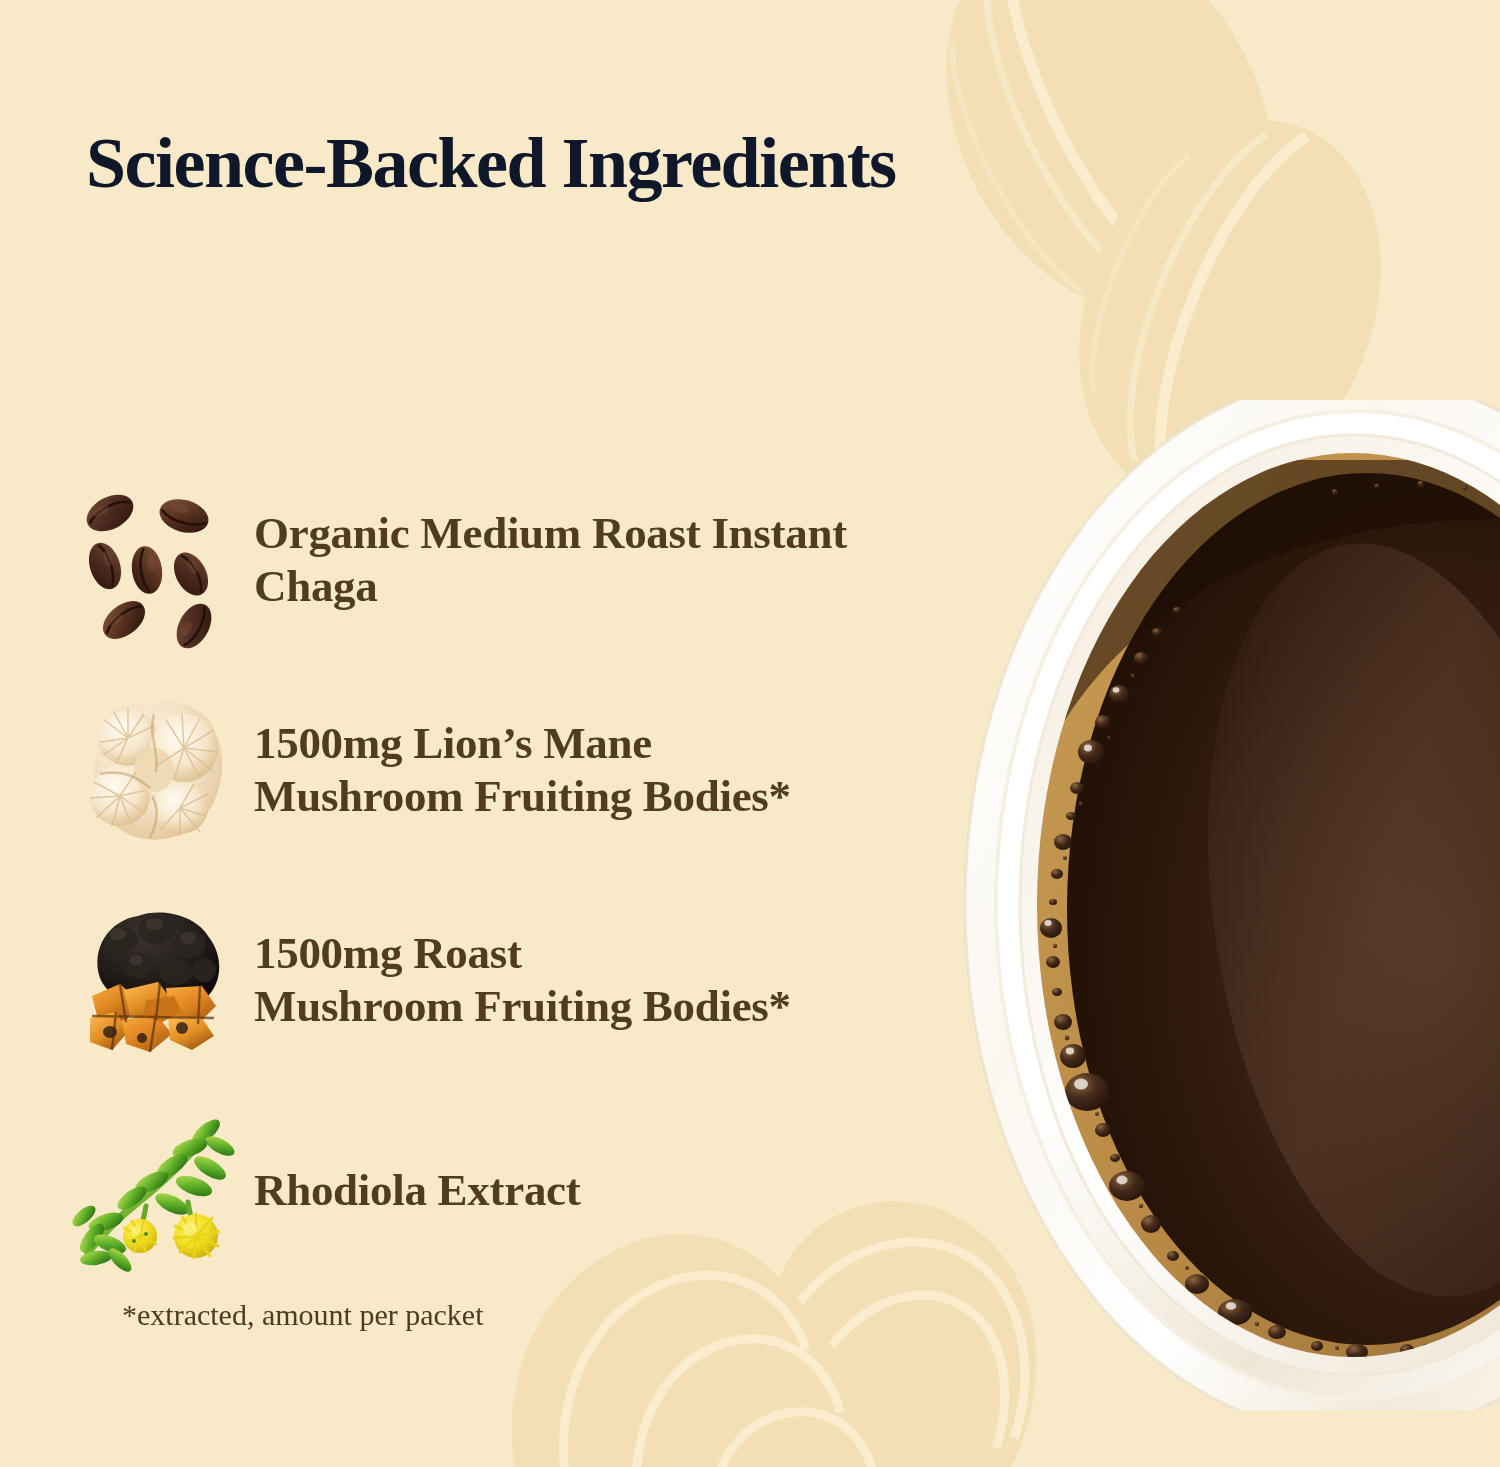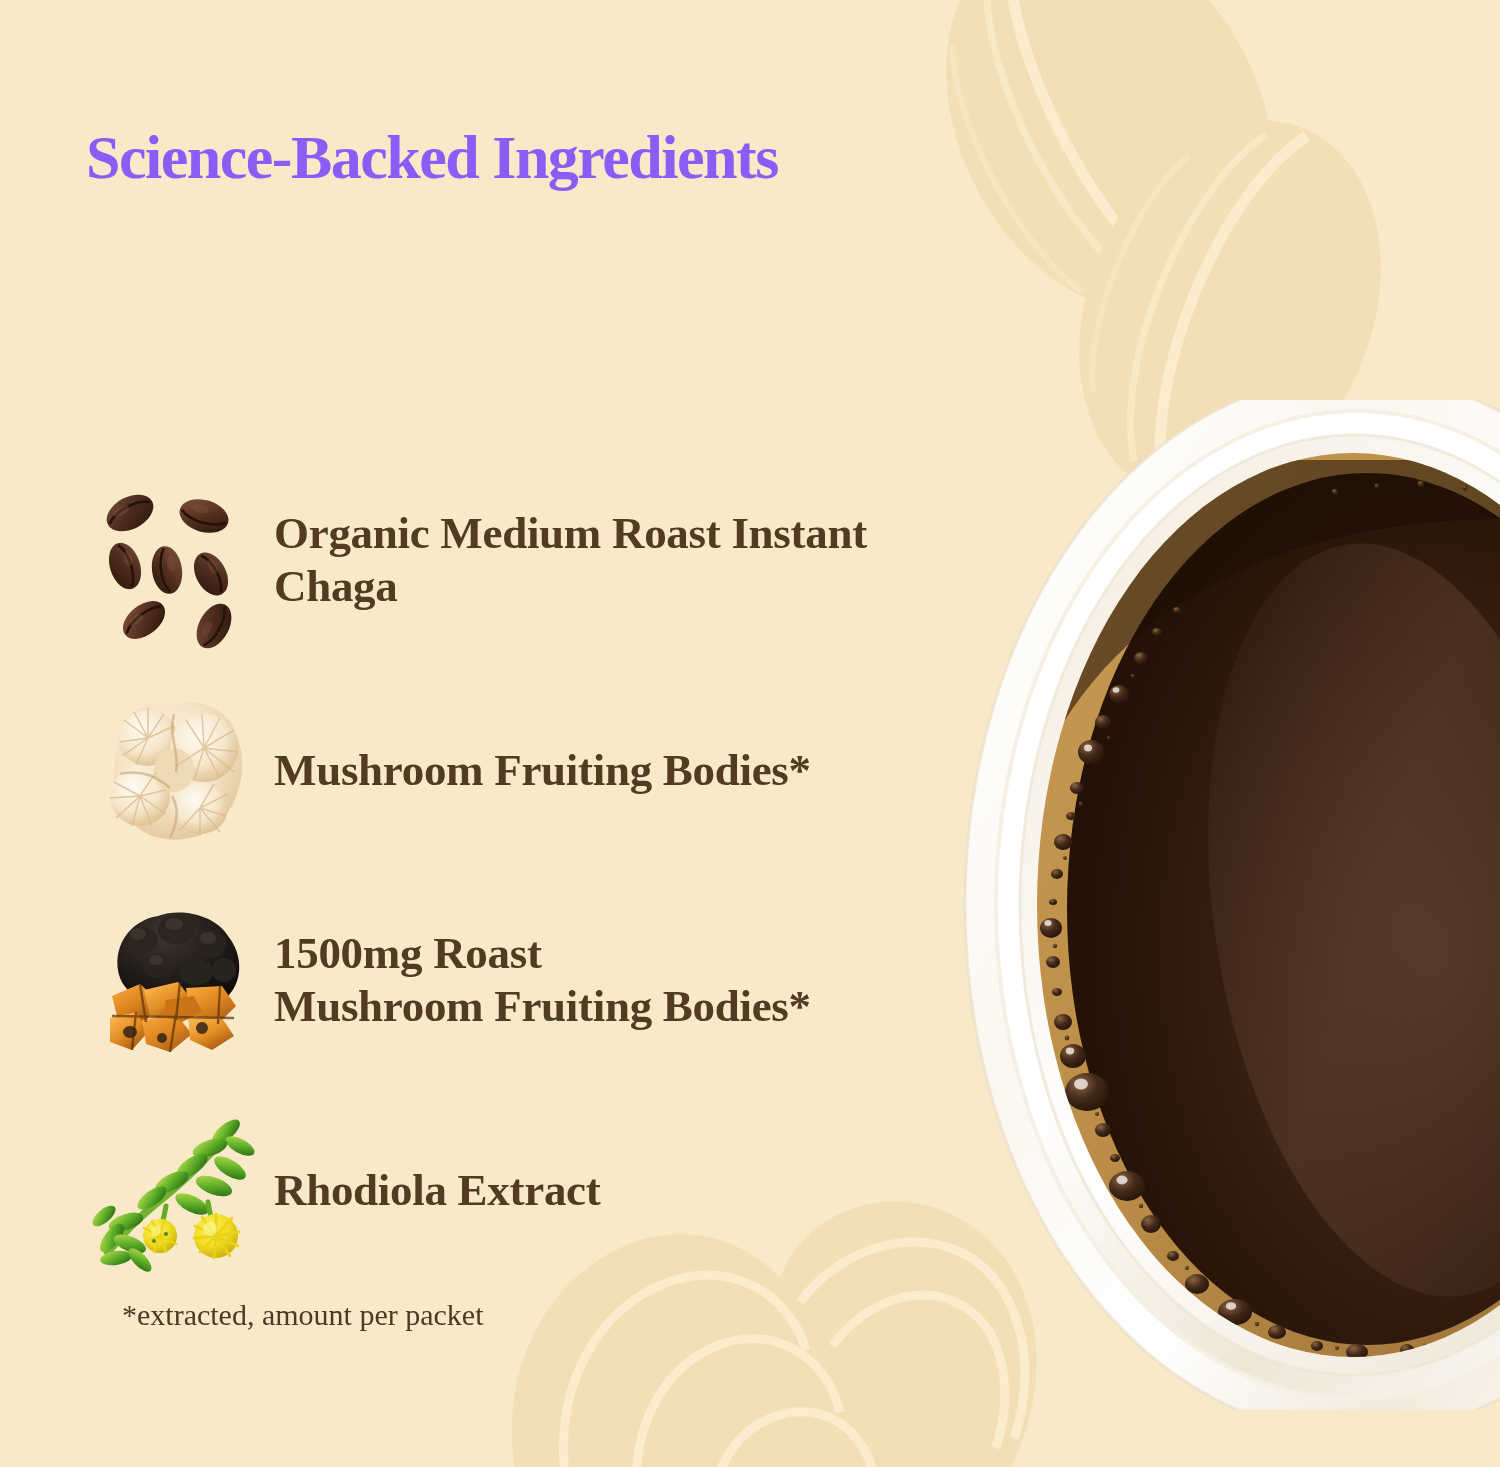--- a/index.html
+++ b/index.html
@@ -24,32 +24,32 @@
     pointer-events:none;
     z-index:0;
   }
 
   
   #headline {
     position:absolute;
     left:86px; top:122px;
     width:1320px;
     z-index:3;
-    color:#8b5cf6;
+    color:#0f172a;
     font-weight:bold;
-    font-size:62px;
+    font-size:72px;
     line-height:1.16;
     letter-spacing:-1.5px;
   }
   #headline .hl-line { display:block; white-space:nowrap; }
 
   
   #ingredient-list {
     position:absolute;
-    left:96px; top:455px;
+    left:76px; top:455px;
     width:900px;
     z-index:3;
   }
   .ingredient-row {
     position:relative;
     display:flex;
     align-items:center;
     height:210px;
   }
   .ing-icon {
@@ -412,20 +412,21 @@
           </g>
 
           <g stroke="#C9A373" stroke-width="2.6" fill="none" opacity="0.6">
             <path d="M 78 24 C 72 48 84 62 80 82"></path>
             <path d="M 24 84 C 52 78 66 92 74 98"></path>
             <path d="M 76 106 C 84 120 80 136 74 148"></path>
           </g>
         </svg>
       </div>
       <div class="ing-text">
+        <span class="ln">1500mg Lion’s Mane</span>
         <span class="ln">Mushroom Fruiting Bodies*</span>
       </div>
     </div>
 
     <div class="ingredient-row">
       <div class="ing-icon">
         <svg viewBox="0 0 160 160" role="img">
           <defs>
             <radialGradient id="chagaDark" cx="38%" cy="26%" r="78%">
               <stop offset="0%" stop-color="#3C342F"></stop>

